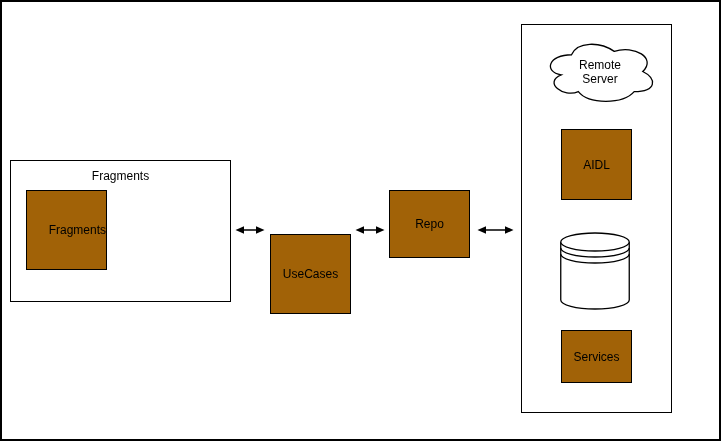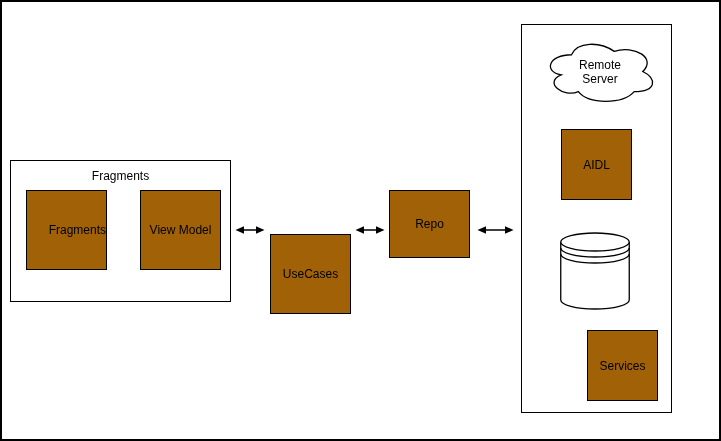--- a/index.html
+++ b/index.html
@@ -60,23 +60,20 @@
 <div class="canvas">
 
   <div class="group-box" style="left:8px; top:158px; width:221px; height:142px;">
     <div class="group-title">Fragments</div>
   </div>
 
   <div class="box" style="left:24px; top:188px; width:81px; height:80px;justify-content:flex-end;">
     <span>Fragments</span>
   </div>
 
-  <div class="box" style="left:138px; top:188px; width:81px; height:80px;">
-    <span>View Model</span>
-  </div>
 
   <svg class="svg-shape" style="left:233px; top:222px;" width="30" height="12" viewBox="0 0 30 12">
     <line x1="7.5" y1="6" x2="22.5" y2="6" stroke="#000000" stroke-width="1.5"></line>
     <polygon points="0.5,6 9,2.2 9,9.8" fill="#000000"></polygon>
     <polygon points="29.5,6 21,2.2 21,9.8" fill="#000000"></polygon>
   </svg>
 
   <div class="box" style="left:268px; top:188px; width:81px; height:80px;margin-top:44px;">
     <span>UseCases</span>
   </div>
@@ -116,17 +113,17 @@
     <span>AIDL</span>
   </div>
 
   <svg class="svg-shape" style="left:558px; top:230px;" width="70" height="78" viewBox="0 0 70 78">
     <path d="M 0.75,10 L 0.75,68 A 34.25 9 0 0 0 69.25,68 L 69.25,10" fill="#ffffff" stroke="#000000" stroke-width="1.3"></path>
     <ellipse cx="35" cy="10" rx="34.25" ry="9" fill="#ffffff" stroke="#000000" stroke-width="1.3"></ellipse>
     <path d="M 0.75,16 A 34.25 9 0 0 0 69.25,16" fill="none" stroke="#000000" stroke-width="1.3"></path>
     <path d="M 0.75,22 A 34.25 9 0 0 0 69.25,22" fill="none" stroke="#000000" stroke-width="1.3"></path>
   </svg>
 
-  <div class="box" style="left:585px; top:328px; width:71px; height:71px;">
+  <div class="box" style="left:559px; top:328px; width:71px; height:53px;">
     <span>Services</span>
   </div>
 
 </div>
 
 </body></html>

